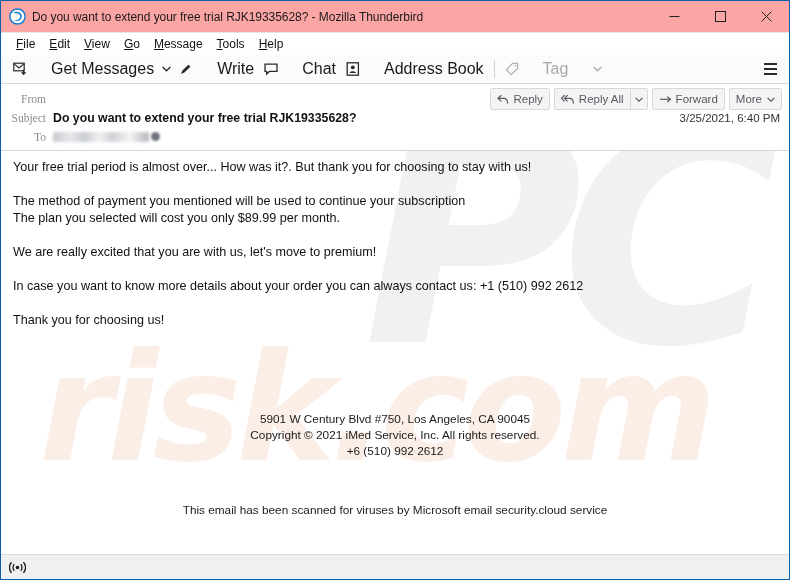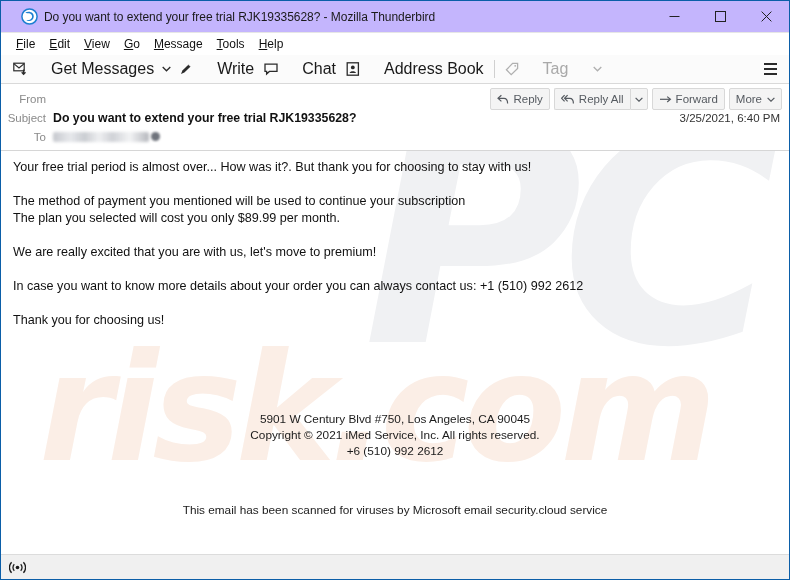--- a/index.html
+++ b/index.html
@@ -23,25 +23,25 @@
     background: #ffffff;
     display: flex;
     flex-direction: column;
     overflow: hidden;
   }
 
   
   .titlebar {
     height: 32px;
     flex: 0 0 32px;
-    background: #c4b5fd;
+    background: #fca5a5;
     border-bottom: 1px solid #e6e6e6;
     display: flex;
     align-items: center;
-    padding-left: 20px;
+    padding-left: 8px;
     box-sizing: border-box;
     position: relative;
   }
   .tb-icon {
     width: 17px;
     height: 17px;
     margin-right: 6px;
     flex: 0 0 17px;
     display: block;
   }
@@ -157,20 +157,21 @@
     padding: 1px 8px 1px 0;
   }
   .hdr-label {
     width: 52px;
     flex: 0 0 52px;
     text-align: right;
     font-size: 11.5px;
     color: #8a8a8a;
     padding-right: 7px;
     box-sizing: border-box;
+    font-family: Liberation Serif, serif;
   }
   .hdr-value {
     font-size: 12px;
     color: #111;
     white-space: nowrap;
     display: flex;
     align-items: center;
   }
   .hdr-value.subject { font-weight: bold; font-size: 12.3px; }
   .star-icon { margin-left: 5px; display: inline-flex; }

